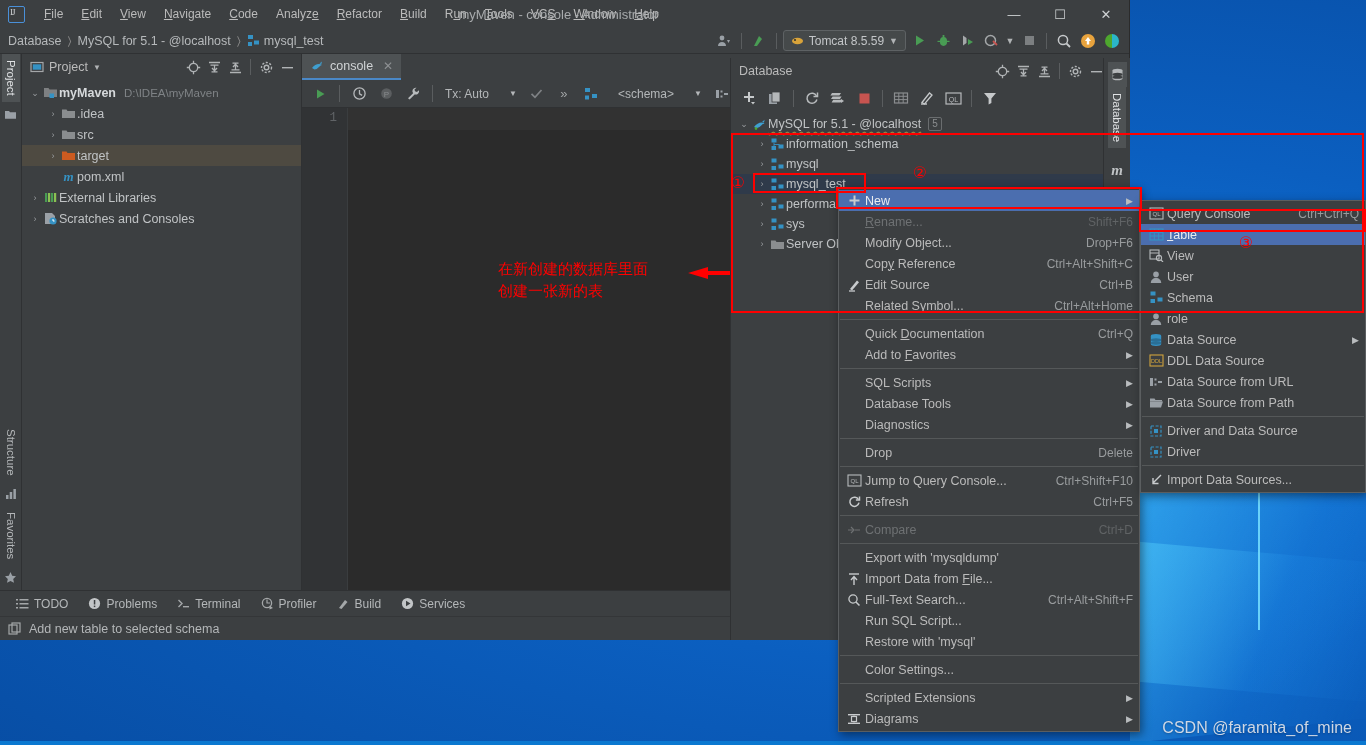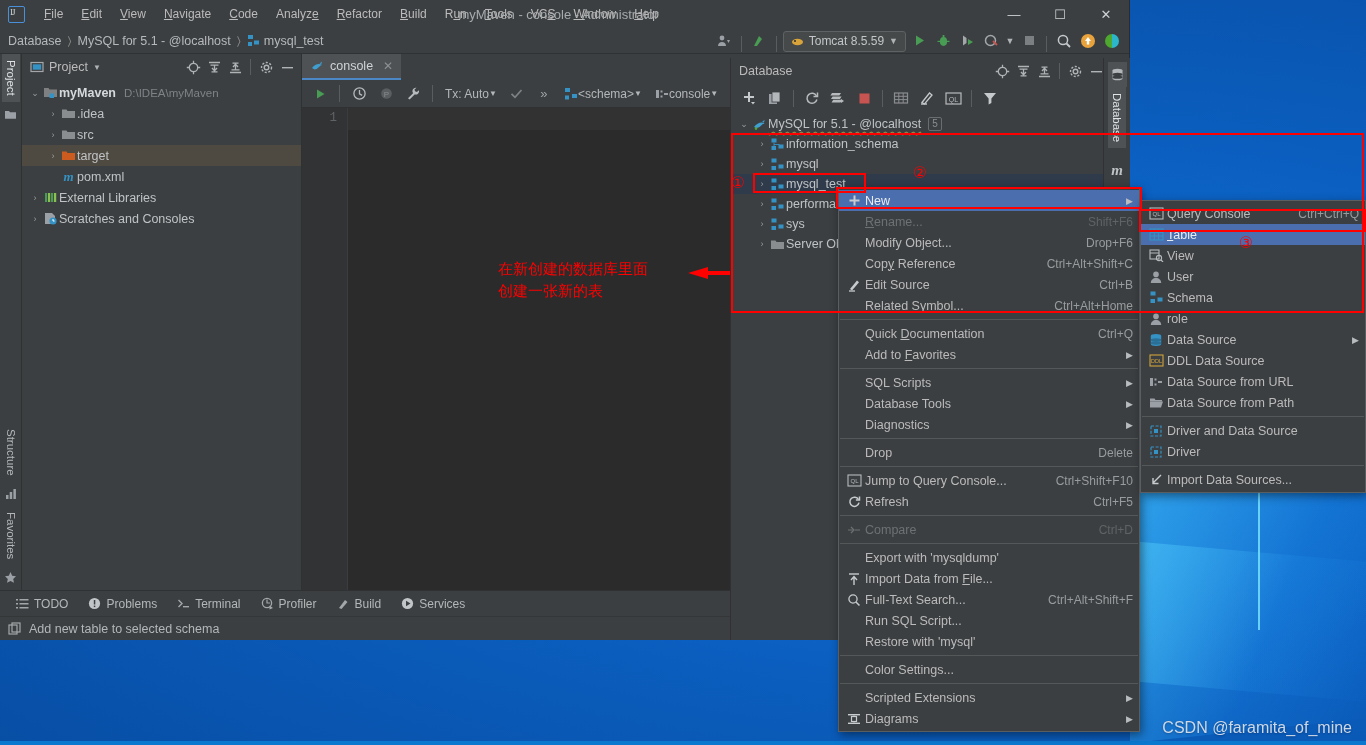--- a/index.html
+++ b/index.html
@@ -68,21 +68,21 @@
   .wbtn { width:46px; height:28px; display:flex; align-items:center; justify-content:center; color:#cfd2d4; font-size:13px;}
 
   
   #navbar {
     height:26px; background:#3c3f41; display:flex; align-items:center;
     flex:0 0 26px; border-bottom:1px solid #2f3133; padding-left:8px; position:relative;
   }
   .crumb { font-size:12.5px; color:#b6b9bb; display:flex; align-items:center; }
   .crumb-sep { color:#888; margin:0 6px; font-size:12px; }
   .crumb .schema-ico { margin-right:4px; }
-  .toolbar-right { margin-left:auto; display:flex; align-items:flex-end; gap:2px; padding-right:6px;}
+  .toolbar-right { margin-left:auto; display:flex; align-items:center; gap:2px; padding-right:6px;}
   .tb-btn { width:22px; height:22px; display:flex; align-items:center; justify-content:center; border-radius:3px;}
   .tb-sep{ width:1px; height:16px; background:#5a5d5f; margin:0 4px;}
   .runcfg {
     display:flex; align-items:center; gap:5px; height:21px; padding:0 7px;
     border:1px solid #5e6264; border-radius:3px; background:#45494a; font-size:12px; color:#c3c6c8;
   }
 
   
   #body { flex:1; display:flex; min-height:0; }
 
@@ -125,21 +125,21 @@
     height:26px; display:flex; align-items:center; gap:6px; padding:0 8px;
     background:#4e5254; border-bottom:2px solid #4a88c7; font-size:12.5px; color:#d0d3d5;
   }
   .etab .x{ color:#8d9093; font-size:12px; margin-left:4px;}
   .econsole-toolbar {
     height:28px; background:#3c3f41; display:flex; align-items:center; gap:3px;
     padding-left:6px; flex:0 0 28px; border-bottom:1px solid #2f3133;
   }
   .ec-btn{ width:24px;height:24px;display:flex;align-items:center;justify-content:center;border-radius:3px;}
   .ec-sep{ width:1px;height:17px;background:#5a5d5f;margin:0 4px;}
-  .ec-lbl{ display:flex;align-items:center;gap:0; font-size:12px;color:#b4b7b9; padding:0 5px; height:24px;}
+  .ec-lbl{ display:flex;align-items:center;gap:20px; font-size:12px;color:#b4b7b9; padding:0 5px; height:24px;}
   .editor-body{ flex:1; display:flex; position:relative; background:#2b2b2b; min-height:0;}
   .gutter{ width:46px; flex:0 0 46px; background:#313335; color:#606366; font-size:12.5px;
            font-family:"Liberation Mono", monospace; text-align:right; padding:3px 10px 0 0; border-right:1px solid #3a3d3f;}
   .codearea{ flex:1; position:relative;}
   .codeline{ position:absolute; left:0; top:0; right:0; height:22px; background:#323232;}
   .okcheck{ position:absolute; right:8px; top:4px; color:#4ea72e; font-size:14px;}
   .annot {
     position:absolute; left:150px; top:150px; color:#ff0000; font-size:15px; line-height:22px;
     font-family:"DejaVu Sans", sans-serif; white-space:nowrap; z-index:3;
   }

